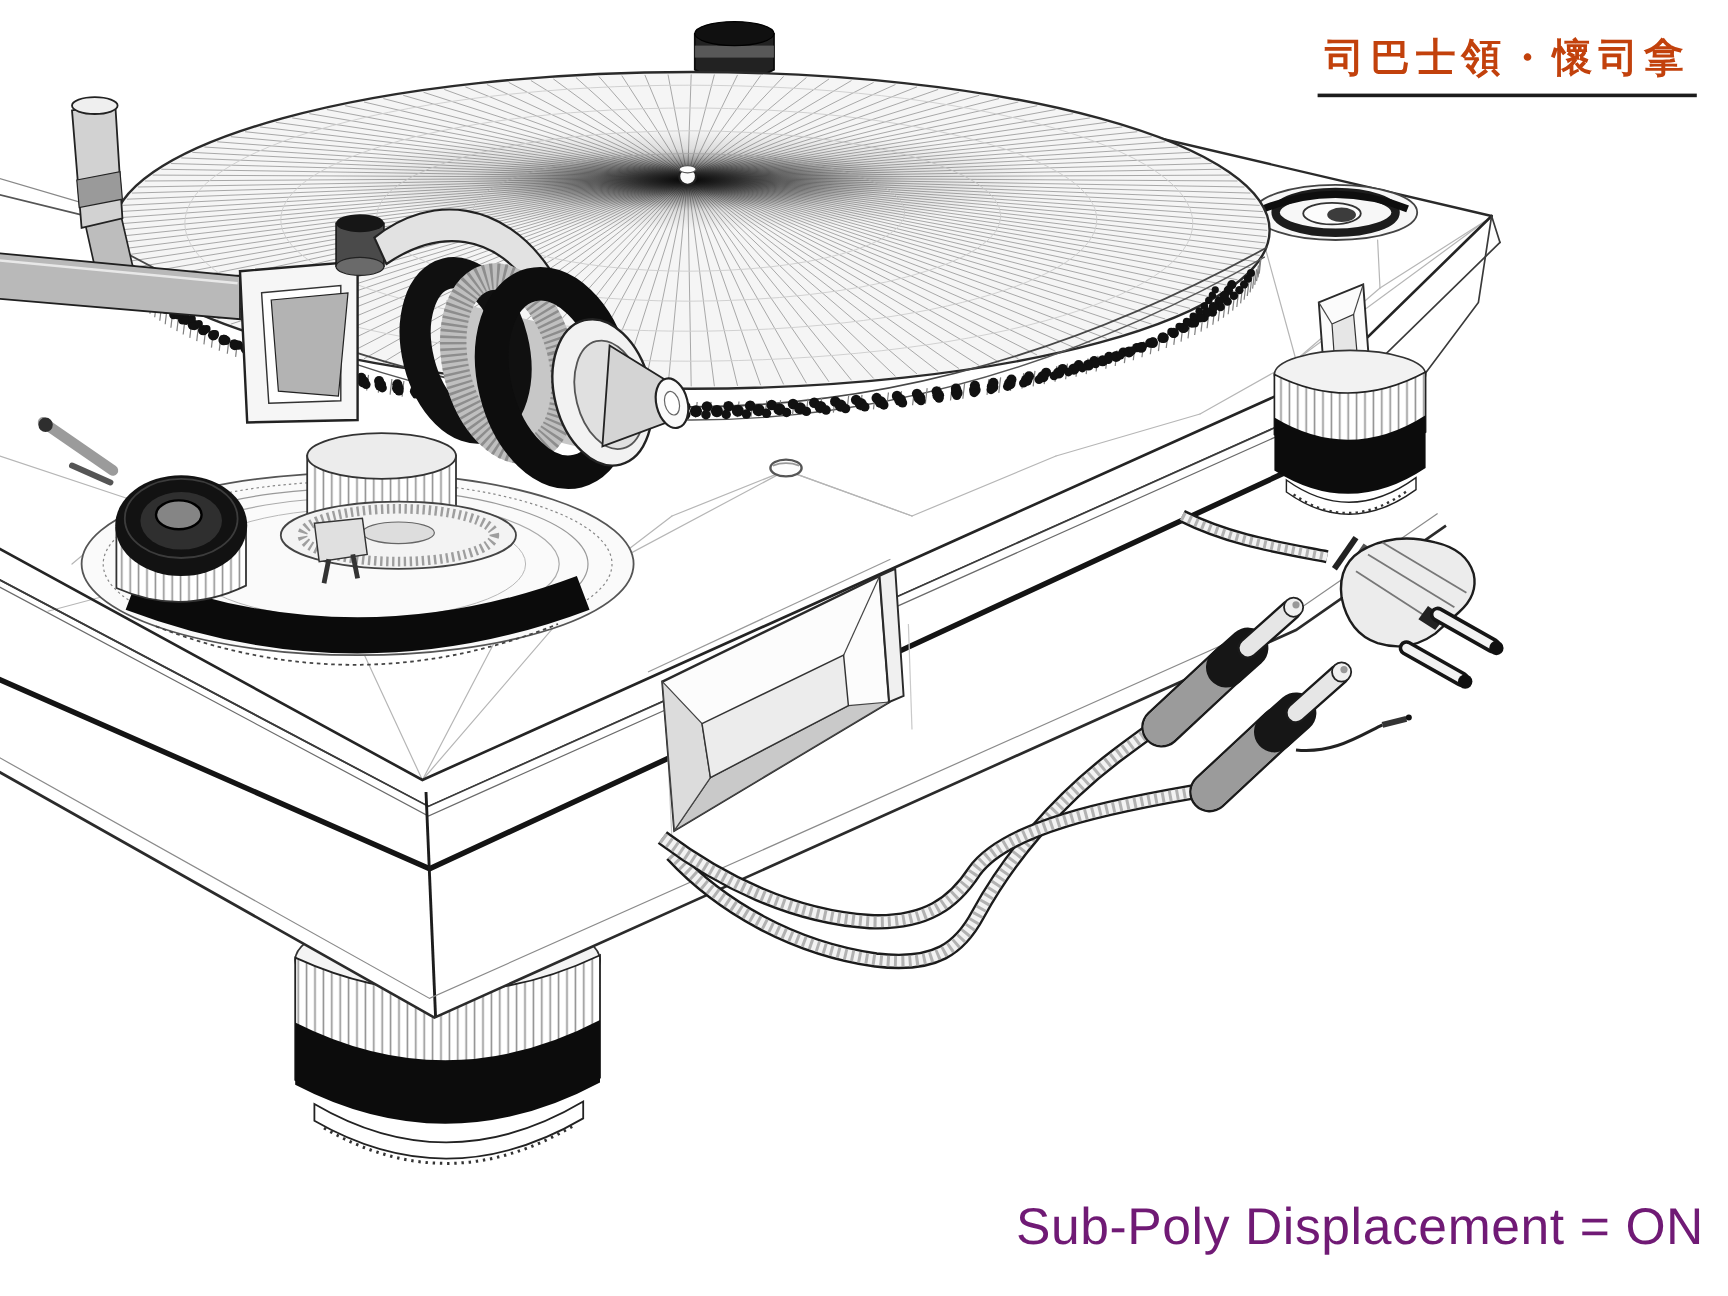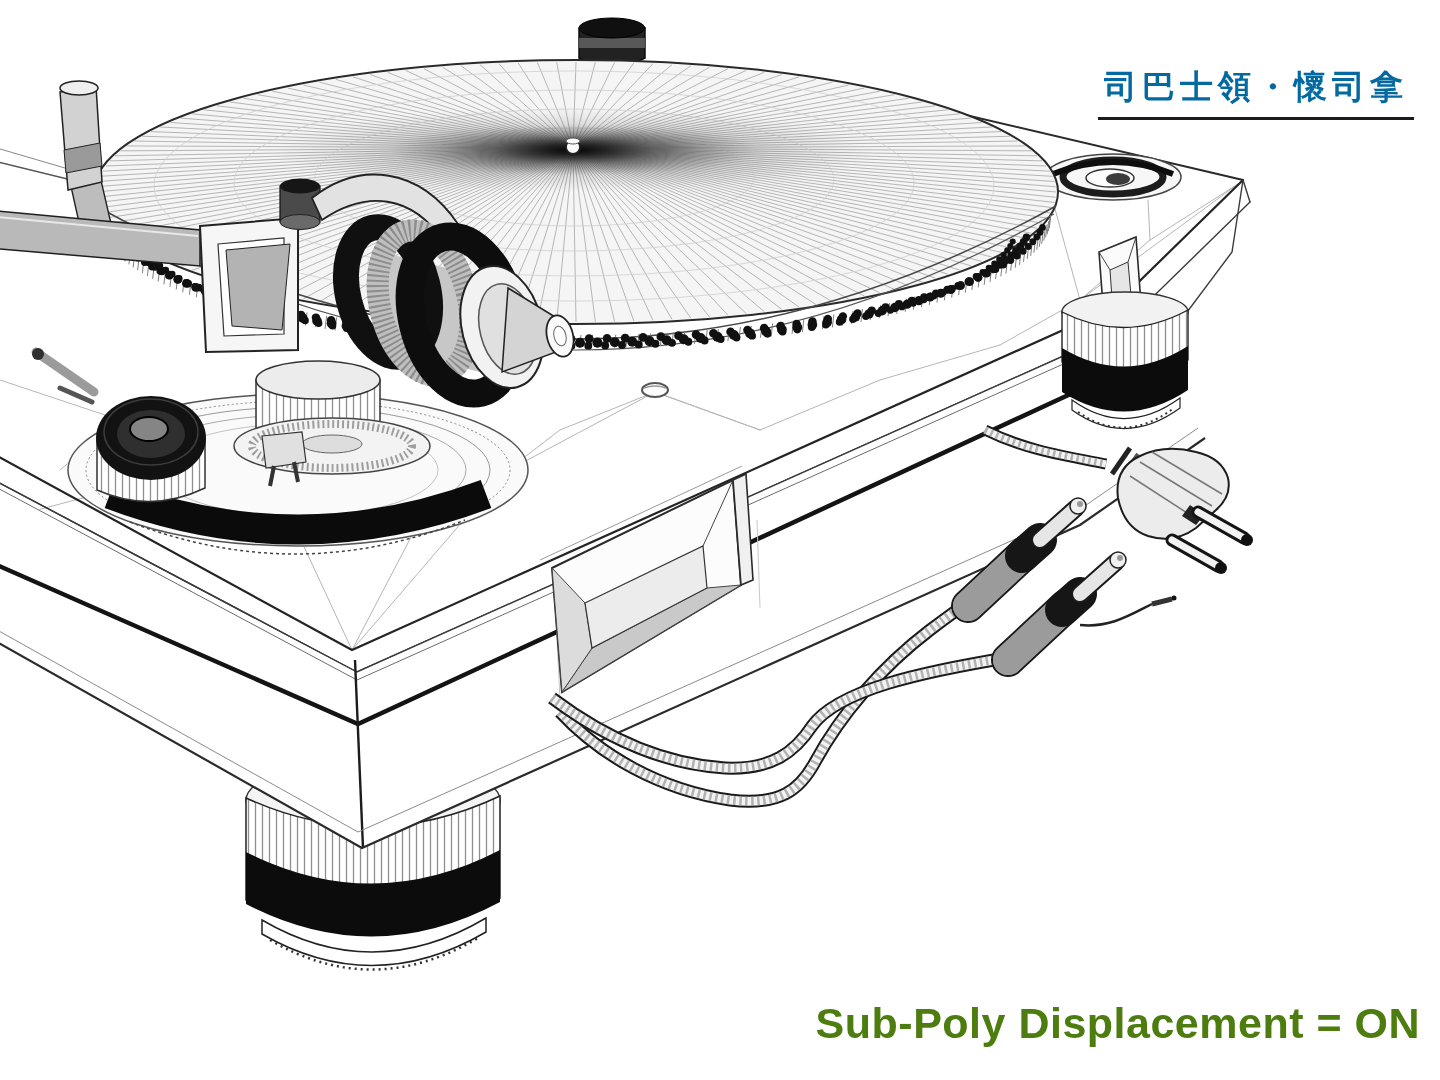--- a/index.html
+++ b/index.html
@@ -1,26 +1,26 @@
 <!DOCTYPE html>
 <html><head>
 <meta charset="utf-8">
 <style>
   html,body{margin:0;padding:0;background:#888;}
   .stage{position:relative;width:1440px;height:1080px;margin:0 auto;background:#ffffff;overflow:hidden;
          font-family:"Liberation Sans",sans-serif;}
   .stage svg{position:absolute;left:0;top:0;}
-  .logo{position:absolute;top:26px;right:26px;text-align:center;color:#0369a1;margin-top:39px;}
+  .logo{position:absolute;top:26px;right:26px;text-align:center;color:#c2410c;}
   .logo-cjk{font-family:"DejaVu Serif",serif;font-weight:700;font-size:33px;letter-spacing:5px;
             padding:0 6px 7px 6px;border-bottom:3px solid #1c1c1c;white-space:nowrap;}
   .logo-latin{font-family:"Liberation Sans",sans-serif;font-weight:600;font-size:30px;
               letter-spacing:3px;margin-top:5px;white-space:nowrap;}
   .logo-latin sup{font-size:18px;vertical-align:10px;}
-  .caption{position:absolute;right:20px;bottom:32px;font-weight:700;font-size:43px;
-           letter-spacing:0.5px;color:#4d7c0f;white-space:nowrap;}
+  .caption{position:absolute;right:20px;bottom:32px;font-weight:400;font-size:43px;
+           letter-spacing:0.5px;color:#701a75;white-space:nowrap;}
 </style>
 </head>
 <body>
 
 <div class="stage">
 
 <svg id="tt" width="1440" height="1080" viewBox="0 0 1440 1080">
   <defs>
     <pattern id="vh" width="7" height="12" patternUnits="userSpaceOnUse">
       <rect width="7" height="12" fill="#ffffff"></rect>

